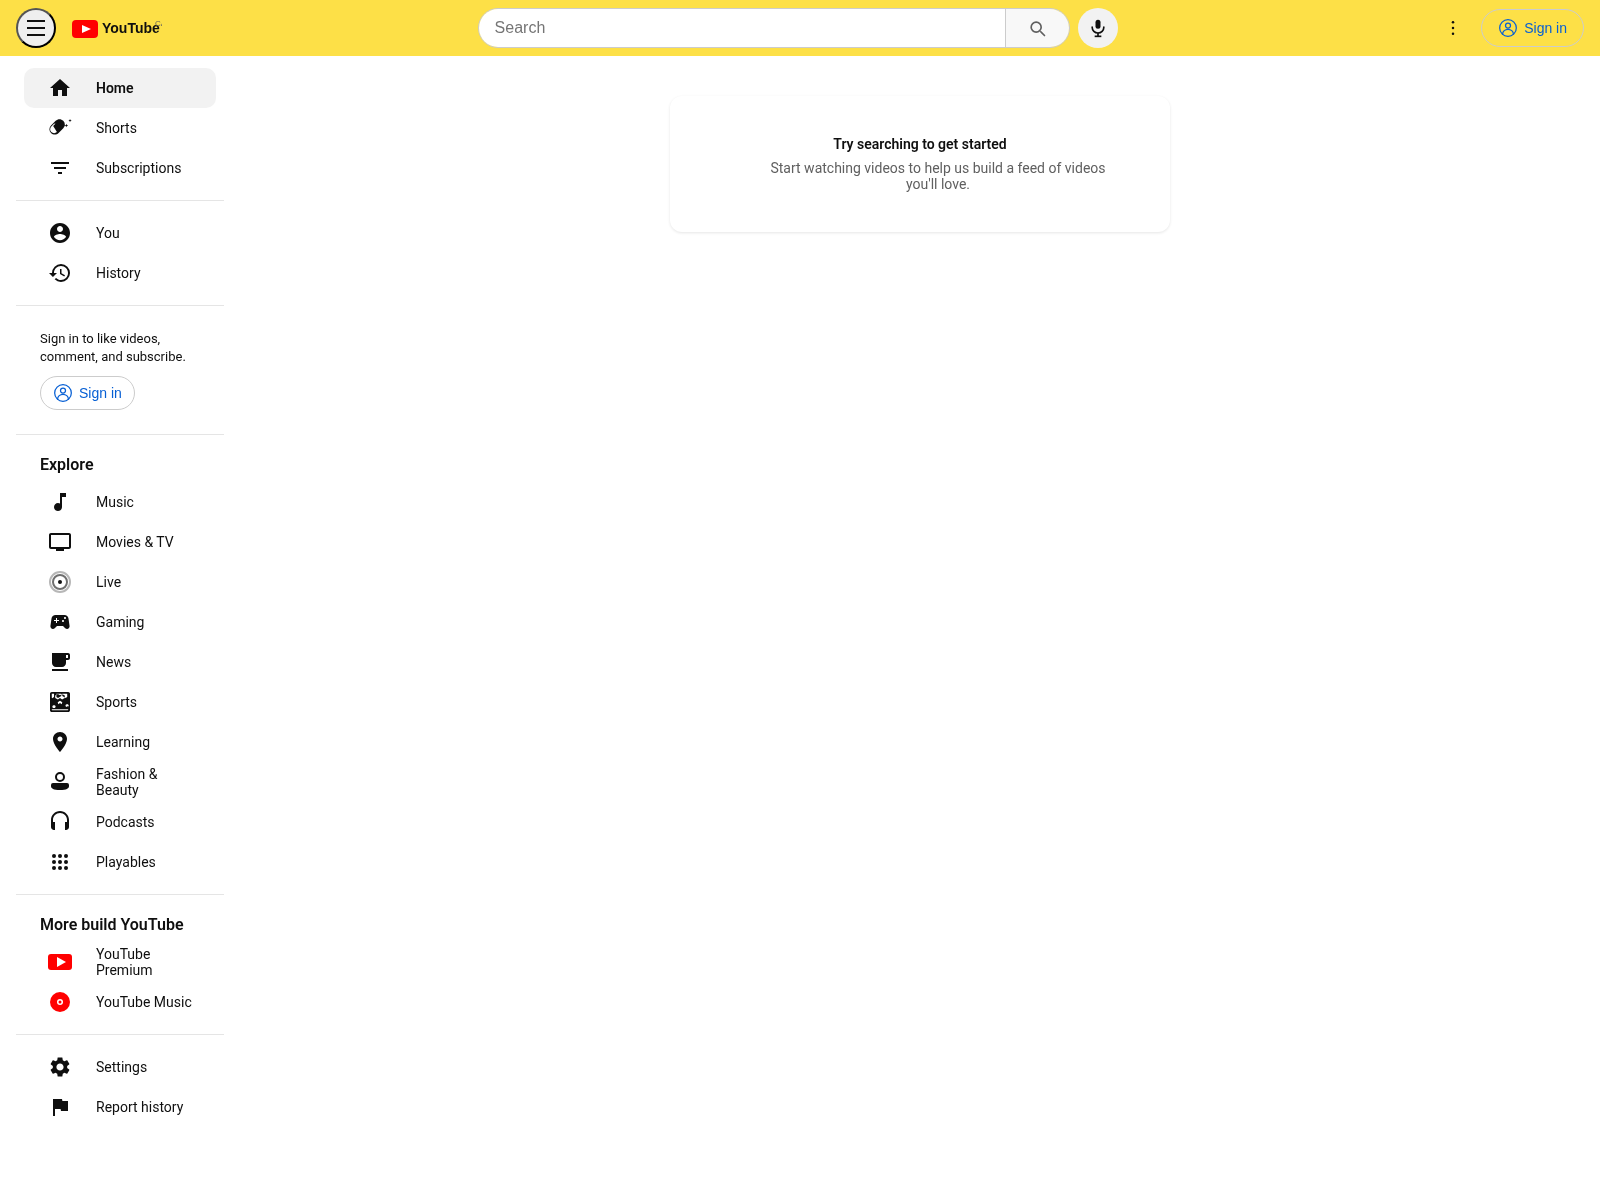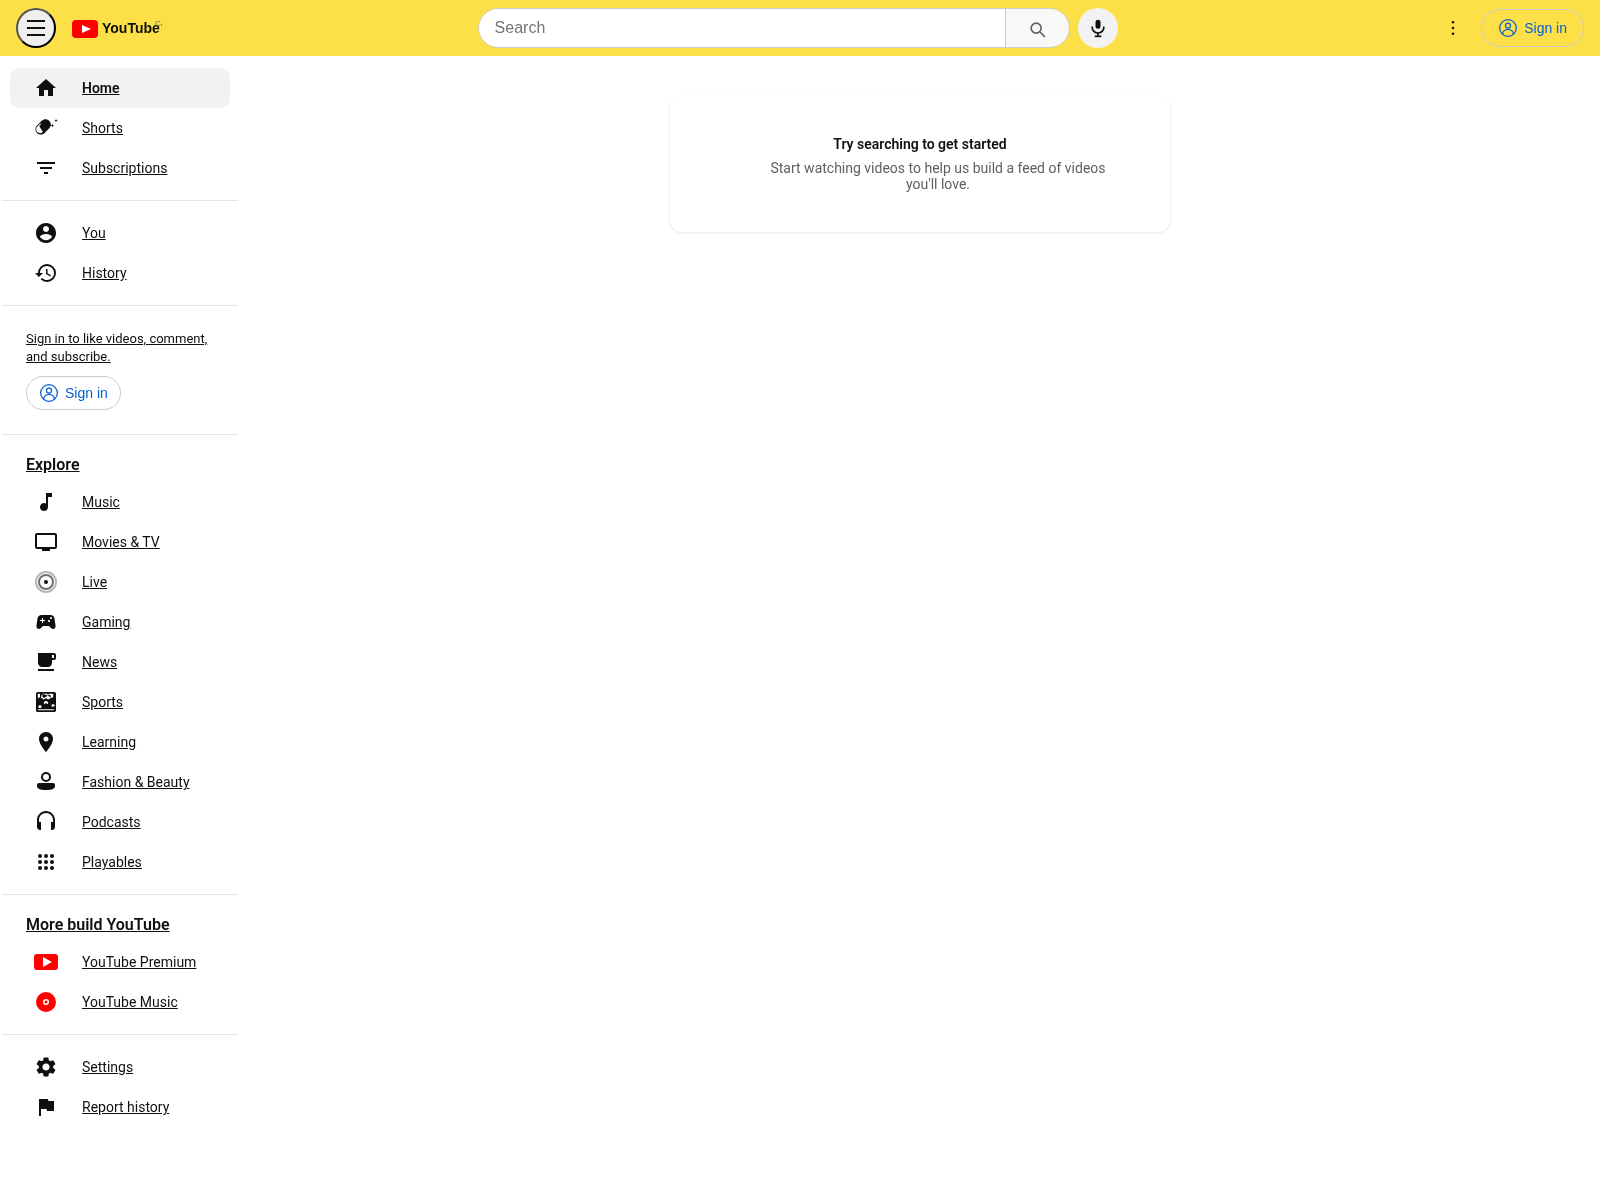--- a/index.html
+++ b/index.html
@@ -12,21 +12,21 @@
       background: #fde047; z-index: 100; border-bottom: 1px solid transparent;
     }
     .header-left { display: flex; align-items: center; gap: 16px; }
     .menu-icon { width: 40px; height: 40px; display: flex; align-items: center; justify-content: center; border-radius: 50%; cursor: pointer; }
     .menu-bars { display: flex; flex-direction: column; gap: 5px; }
     .menu-bars span { display: block; width: 18px; height: 2px; background: #0f0f0f; }
     .logo { display: flex; align-items: center; gap: 2px; cursor: pointer; }
 
     .header-center { display: flex; align-items: center; gap: 8px; flex: 1; max-width: 640px; }
     .search-bar {
-      display: flex; align-items: flex-start; flex: 1;
+      display: flex; align-items: center; flex: 1;
       border: 1px solid #ccc; border-radius: 40px; overflow: hidden; height: 40px;
     }
     .search-input {
       flex: 1; border: none; outline: none; padding: 0 16px; font-size: 16px; height: 100%;
     }
     .search-btn {
       width: 64px; height: 40px; background: #f8f8f8; border: none; border-left: 1px solid #ccc;
       cursor: pointer; display: flex; align-items: center; justify-content: center;
     }
     .mic-btn {
@@ -43,22 +43,22 @@
       display: flex; align-items: center; gap: 6px; padding: 8px 16px;
       border: 1px solid #ccc; border-radius: 20px; cursor: pointer; background: transparent;
       color: #065fd4; font-size: 14px; font-weight: 500;
     }
 
     
     .layout { display: flex; margin-top: 56px; height: calc(100vh - 56px); }
 
     
     .sidebar {
-      width: 240px; min-width: 240px; overflow-y: auto; padding: 12px 2px;
-      border-right: none; height: 100%; text-decoration: underline;
+      width: 240px; min-width: 240px; overflow-y: auto; padding: 12px 16px;
+      border-right: none; height: 100%;
     }
     .sidebar::-webkit-scrollbar { width: 6px; }
     .sidebar::-webkit-scrollbar-thumb { background: #ccc; border-radius: 3px; }
 
     .sidebar-item {
       display: flex; align-items: center; gap: 24px; padding: 0 24px;
       height: 40px; cursor: pointer; border-radius: 10px; margin: 0 8px;
       font-size: 14px;
     }
     .sidebar-item.active { background: #f2f2f2; font-weight: 600; }

